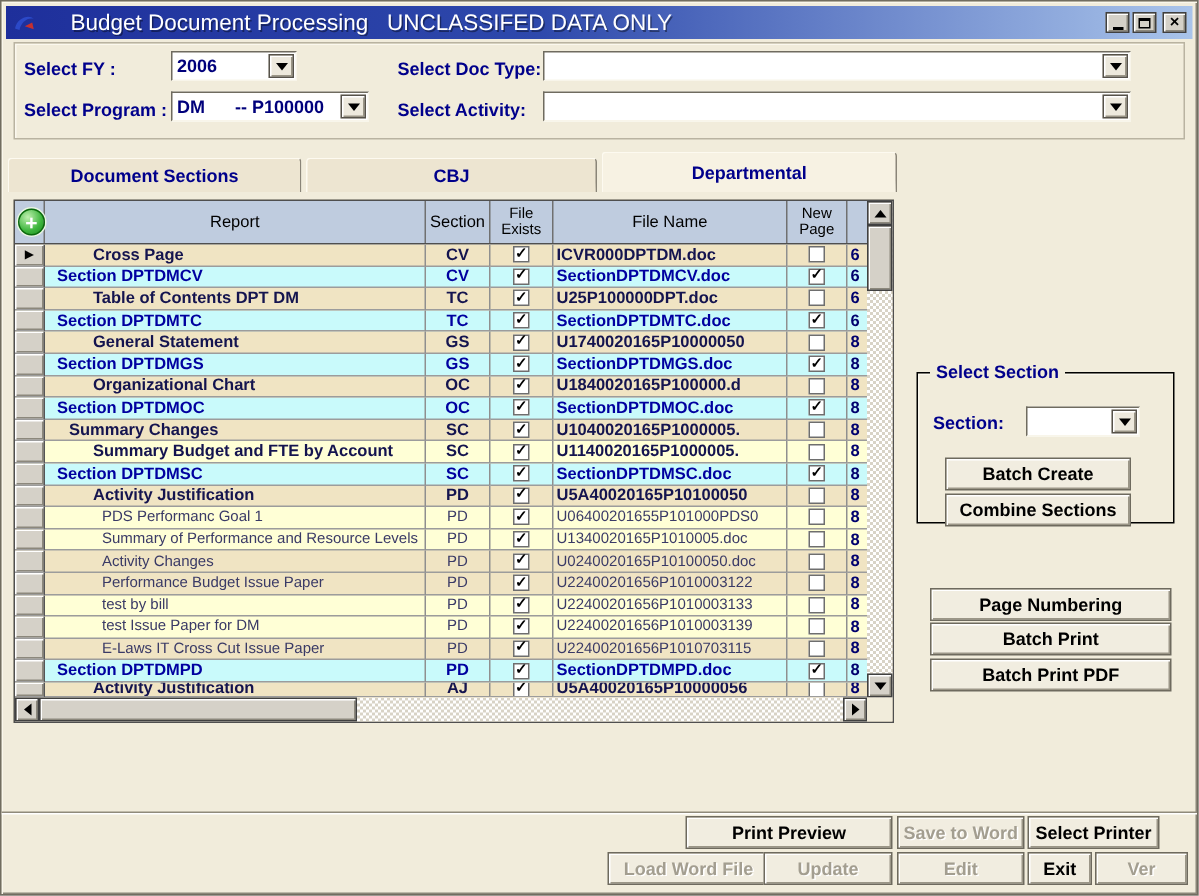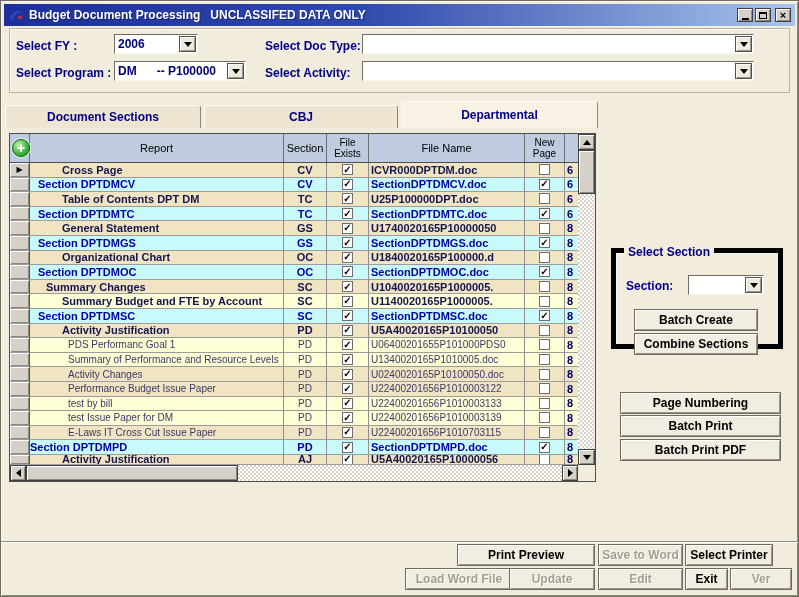--- a/index.html
+++ b/index.html
@@ -5,22 +5,22 @@
   html,body{margin:0;padding:0;background:#777;}
   *{box-sizing:border-box;}
   .win{position:relative;width:799px;height:597px;background:#F1ECDB;
        font-family:"Liberation Sans",sans-serif;overflow:hidden;
        border:1px solid #716D60;box-shadow:inset 1px 1px 0 #FAF7EC, inset -1px -1px 0 #8A8678;}
   
   .titlebar{position:absolute;left:3px;right:3px;top:3px;height:22px;
        background:linear-gradient(90deg,#1E2F9B 0%,#2E49AC 45%,#A9C4EA 100%);
        display:flex;align-items:center;padding:0 4px;}
   .appicon{width:16px;height:16px;margin-right:5px;flex:0 0 auto;}
-  .title{color:#FFF;font-weight:bold;font-size:12px;white-space:pre;flex:1 1 auto;
-       overflow:hidden;text-shadow:1px 1px 0 rgba(0,0,0,.4);}
+  .title{color:#FFF;font-weight:normal;font-size:15px;white-space:pre;flex:1 1 auto;
+       overflow:hidden;text-shadow:1px 1px 0 rgba(0,0,0,.4);margin-left:18px;}
   .winctl{display:flex;gap:2px;flex:0 0 auto;}
   .wbtn{width:16px;height:14px;background:#D5D1C8;border:1px solid #404040;
        box-shadow:inset 1px 1px 0 #FFF, inset -1px -1px 0 #8C887C;
        display:flex;align-items:center;justify-content:center;cursor:default;}
   .wbtn.close{margin-left:2px;}
   .glyph-min{width:7px;height:2px;background:#000;margin-top:7px;}
   .glyph-max{width:8px;height:7px;border:1px solid #000;border-top-width:2px;}
   .glyph-x{font-size:11px;font-weight:bold;color:#000;line-height:10px;}
   
   .filters{position:absolute;left:8px;right:8px;top:27px;height:65px;
@@ -92,21 +92,21 @@
        border:1px solid #404040;box-shadow:inset 1px 1px 0 #FFF, inset -1px -1px 0 #8C887C;}
   .hscroll{position:absolute;left:0;bottom:0;height:16px;width:568px;
        background:repeating-conic-gradient(#FFFFFF 0% 25%, #D8D3C6 25% 50%) 0 0/4px 4px;}
   .hscroll .sarw{width:16px;height:16px;}
   .hscroll .lf{left:0;top:0;} .hscroll .rt{right:0;top:0;}
   .hthumb{position:absolute;left:16px;top:0;width:212px;height:16px;background:#D5D1C8;
        border:1px solid #404040;box-shadow:inset 1px 1px 0 #FFF, inset -1px -1px 0 #8C887C;}
   .corner{position:absolute;right:0;bottom:0;width:17px;height:16px;background:#F1ECDB;}
   
   .selgroup{position:absolute;left:610px;top:247px;width:172px;height:101px;
-       border:5px solid #000000;box-shadow:inset 1px 1px 0 #FBF8EE;}
+       border:1px solid #000000;box-shadow:inset 1px 1px 0 #FBF8EE;}
   .gtitle{position:absolute;left:8px;top:-8px;background:#F1ECDB;padding:0 4px;
        color:#00008B;font-weight:bold;font-size:12px;}
   .pbtn{background:#F1EDE0;border:1px solid #6E6A5E;
        box-shadow:inset 1px 1px 0 #FFF, inset -1px -1px 0 #9B9687;
        font-family:"Liberation Sans",sans-serif;font-weight:bold;font-size:12px;color:#000;
        display:flex;align-items:center;justify-content:center;position:absolute;cursor:default;white-space:nowrap;}
   .pbtn.disabled{color:#A39E90;text-shadow:1px 1px 0 #FFF;}
   .sideb{left:18px;width:124px;height:22px;}
   .s0{top:56px;} .s1{top:80px;}
   .actb{left:619px;width:161px;height:22px;}
@@ -483,21 +483,21 @@
           </div>
           <div class="c fn">U22400201656P1010703115</div>
           <div class="c np">
             <span class="cb"></span>
           </div>
           <div class="c pg">8</div>
         </div>
         <div class="grow bg-cyan st-section">
           <div class="c sel"></div>
           <div class="c rep">
-            <span class="rep-t" style="">Section DPTDMPD</span>
+            <span class="rep-t" style="padding-left:8px">Section DPTDMPD</span>
           </div>
           <div class="c sec">PD</div>
           <div class="c chk">
             <span class="cb">✓</span>
           </div>
           <div class="c fn">SectionDPTDMPD.doc</div>
           <div class="c np">
             <span class="cb">✓</span>
           </div>
           <div class="c pg">8</div>

